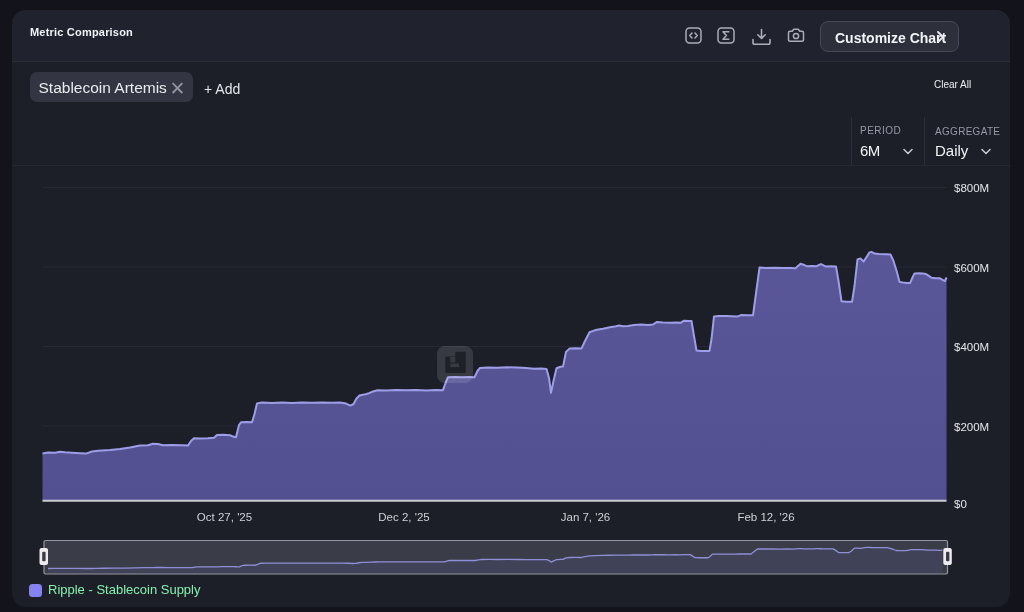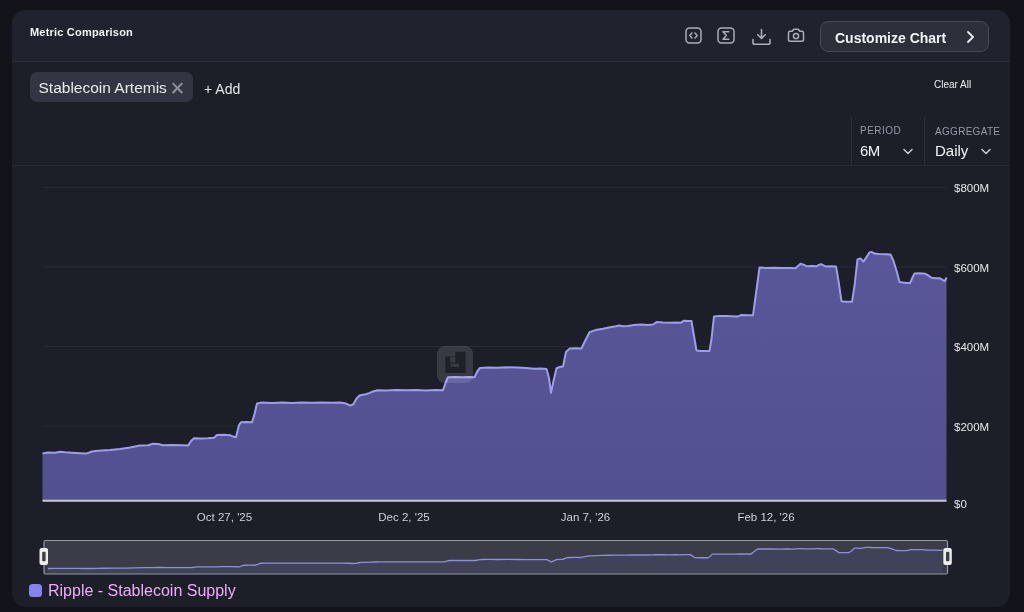--- a/index.html
+++ b/index.html
@@ -1,35 +1,35 @@
 <!DOCTYPE html>
 <html><head><meta charset="utf-8">
 <style>
   html,body { margin:0; padding:0; }
   body { width:1024px; height:612px; background:#13141b; font-family:"Liberation Sans",sans-serif; position:relative; overflow:hidden; }
   .card { position:absolute; left:12px; top:10px; width:998px; height:597px; background:#1c1f28; border-radius:14px; overflow:hidden; }
   .hdr { position:absolute; left:0; top:0; width:100%; height:51px; background:#20232d; border-bottom:1px solid #2b2e38; }
   .title { position:absolute; left:18px; top:16px; font-size:11px; font-weight:700; color:#f1f2f5; letter-spacing:0.2px; }
   .icons { position:absolute; top:17px; left:672.5px; display:flex; gap:15.5px; align-items:flex-start; }
   .icons svg { display:block; }
-  .custbtn { position:absolute; left:808px; top:11px; width:169px; height:31px; background:#2d303b; border:1px solid #454a57; border-radius:8px; box-sizing:border-box; }
+  .custbtn { position:absolute; left:808px; top:11px; width:139px; height:31px; background:#2d303b; border:1px solid #454a57; border-radius:8px; box-sizing:border-box; }
   .custbtn .t { position:absolute; left:14px; top:7.5px; font-size:14px; font-weight:700; color:#f2f3f6; }
   .custbtn svg { position:absolute; right:14px; top:9px; }
   .chip { position:absolute; left:17.5px; top:62px; width:163px; height:30px; background:#333642; border-radius:7px; }
   .chip .t { position:absolute; left:9px; top:7px; font-size:15.5px; color:#eaebef; }
   .chip .x { position:absolute; right:7px; top:4.5px; font-size:19px; font-weight:400; color:#8f949f; }
   .add { position:absolute; left:192px; top:71px; font-size:14px; color:#e4e6ea; }
   .clearall { position:absolute; left:922px; top:69px; font-size:10px; color:#eceef2; }
   .vdiv { position:absolute; top:107px; height:48px; width:1px; background:#2b2e38; }
   .plabel { position:absolute; font-size:10px; color:#959aa6; letter-spacing:0.5px; }
   .pval { position:absolute; font-size:15px; font-weight:500; color:#f3f4f7; }
   .hdiv { position:absolute; left:0; top:155px; width:100%; height:1px; background:#262933; }
   .chev { position:absolute; }
   .legend-sq { position:absolute; left:17px; top:574px; width:13px; height:13px; border-radius:3.5px; background:#8583ef; }
-  .legend-t { position:absolute; left:36px; top:572px; font-size:16px; color:#f0abfc; }
+  .legend-t { position:absolute; left:36px; top:572px; font-size:13px; color:#86efac; }
   .wm { position:absolute; left:437px; top:346px; width:162px; height:44px; }
   .wm .box { position:absolute; left:0; top:0; width:35.5px; height:37px; border-radius:8px; background:rgba(240,243,250,0.135); }
   .wm .txt { position:absolute; left:48.5px; top:1.5px; font-size:26px; font-weight:700; color:rgba(240,243,250,0.15); letter-spacing:-0.5px; }
 </style></head>
 <body>
 <div class="card">
   <div class="hdr"></div>
   <div class="title">Metric Comparison</div>
   <div class="icons">
     <svg width="17" height="17" viewBox="0 0 17 17" fill="none" stroke="#a9aeba" stroke-width="1.5" stroke-linecap="round" stroke-linejoin="round">

